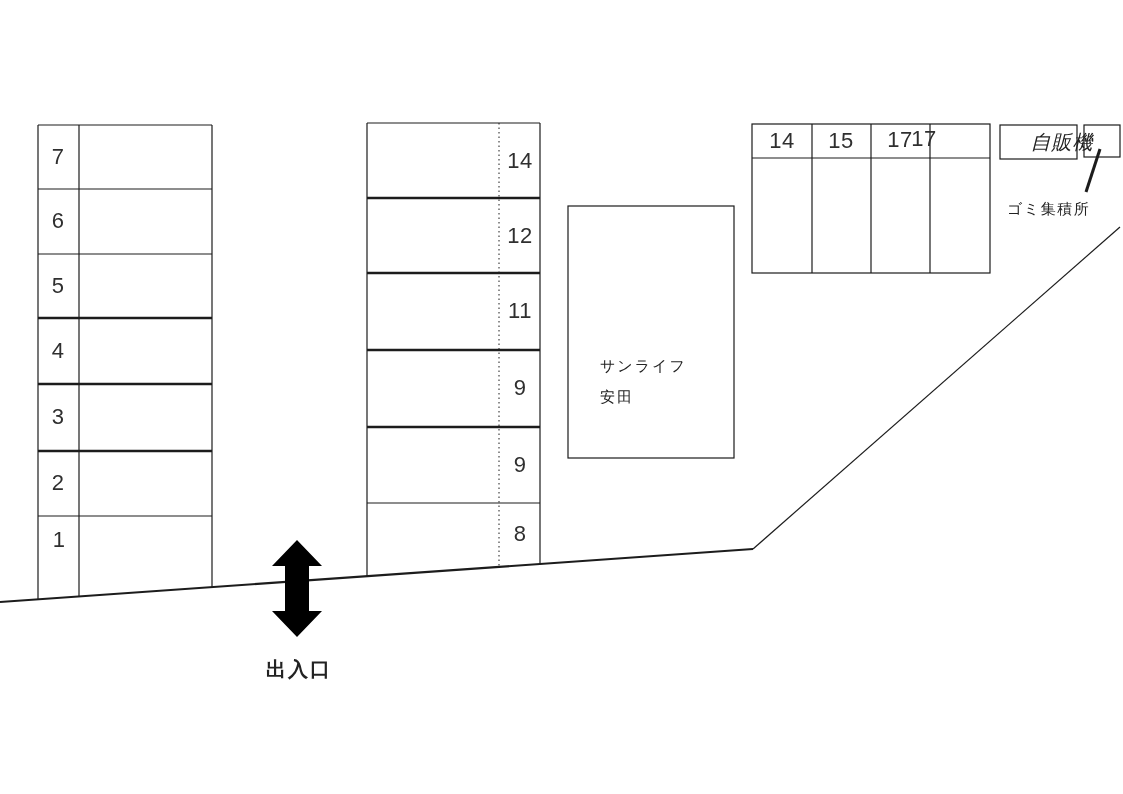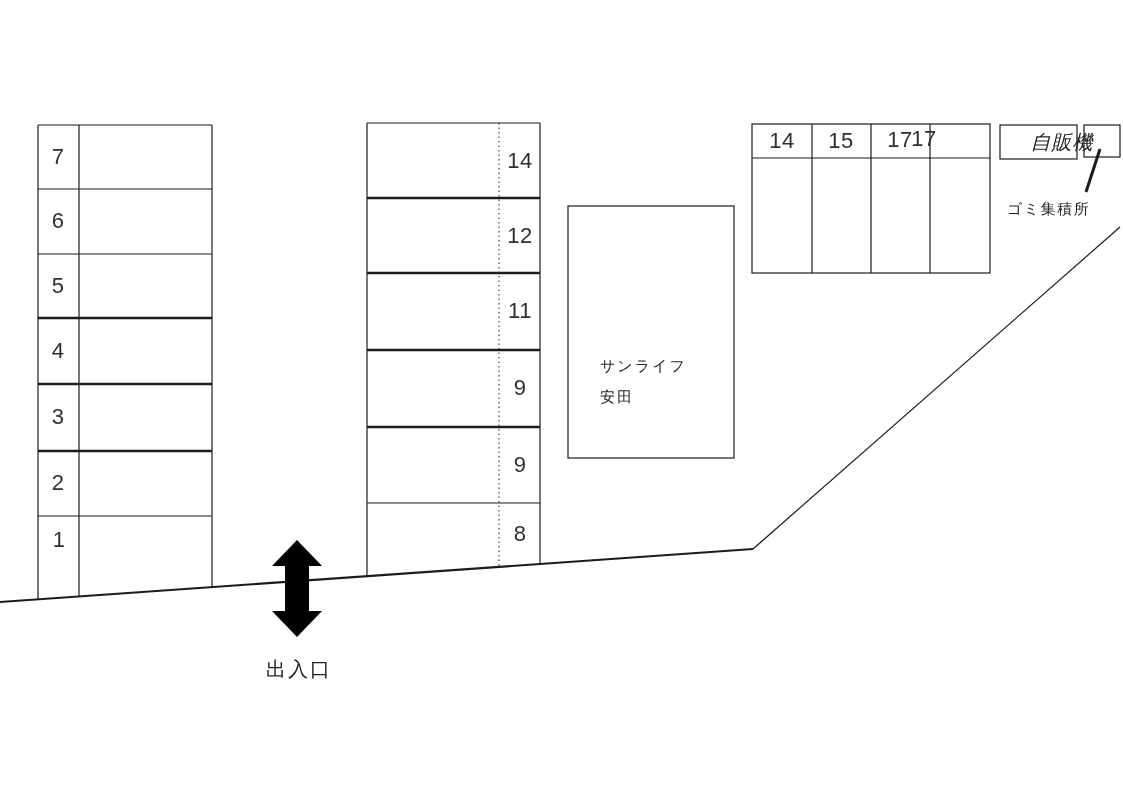--- a/index.html
+++ b/index.html
@@ -35,21 +35,21 @@
   .garbage-label{
     left:1007px;top:209px;transform:translateY(-50%);
     font-size:15px;letter-spacing:1.5px;text-align:right;
   }
   .building-label{
     left:600px;top:302px;
     font-size:15px;letter-spacing:2px;line-height:31px;margin-top:48px;
   }
   .entrance-label{
     left:266px;top:669px;transform:translateY(-50%);
-    font-size:20px;letter-spacing:2px;
+    font-size:20px;letter-spacing:2px;font-weight:bold;
   }
 </style>
 </head>
 <body>
 
 <div class="canvas">
 
   <svg class="lines-svg" viewBox="0 0 1123 794">
 
     <g>

